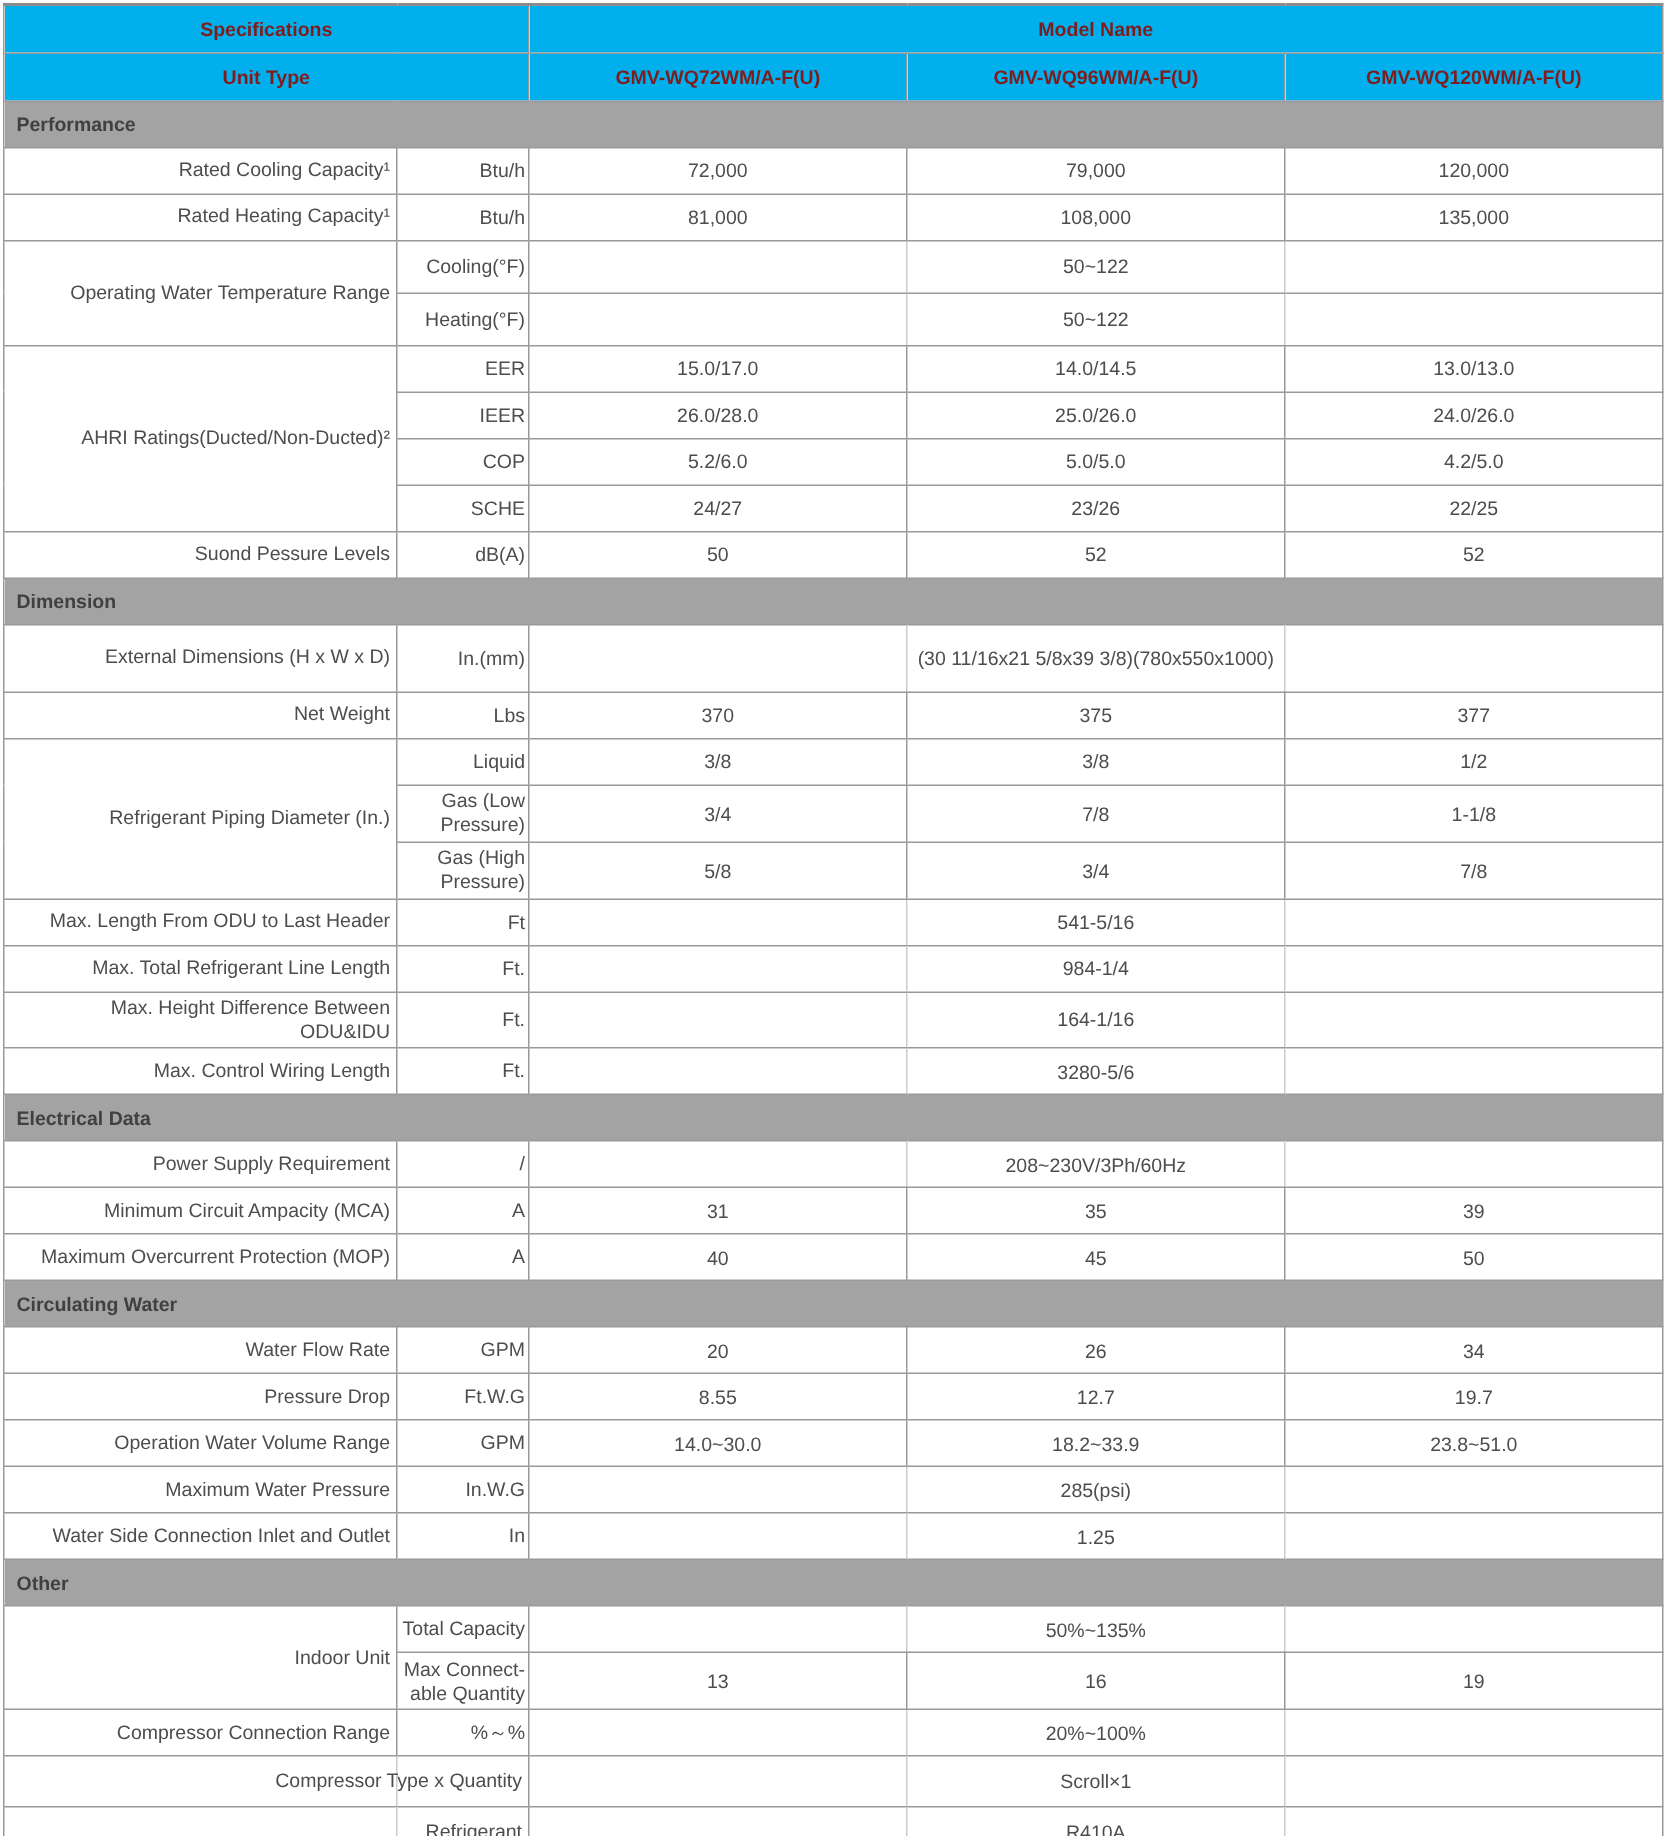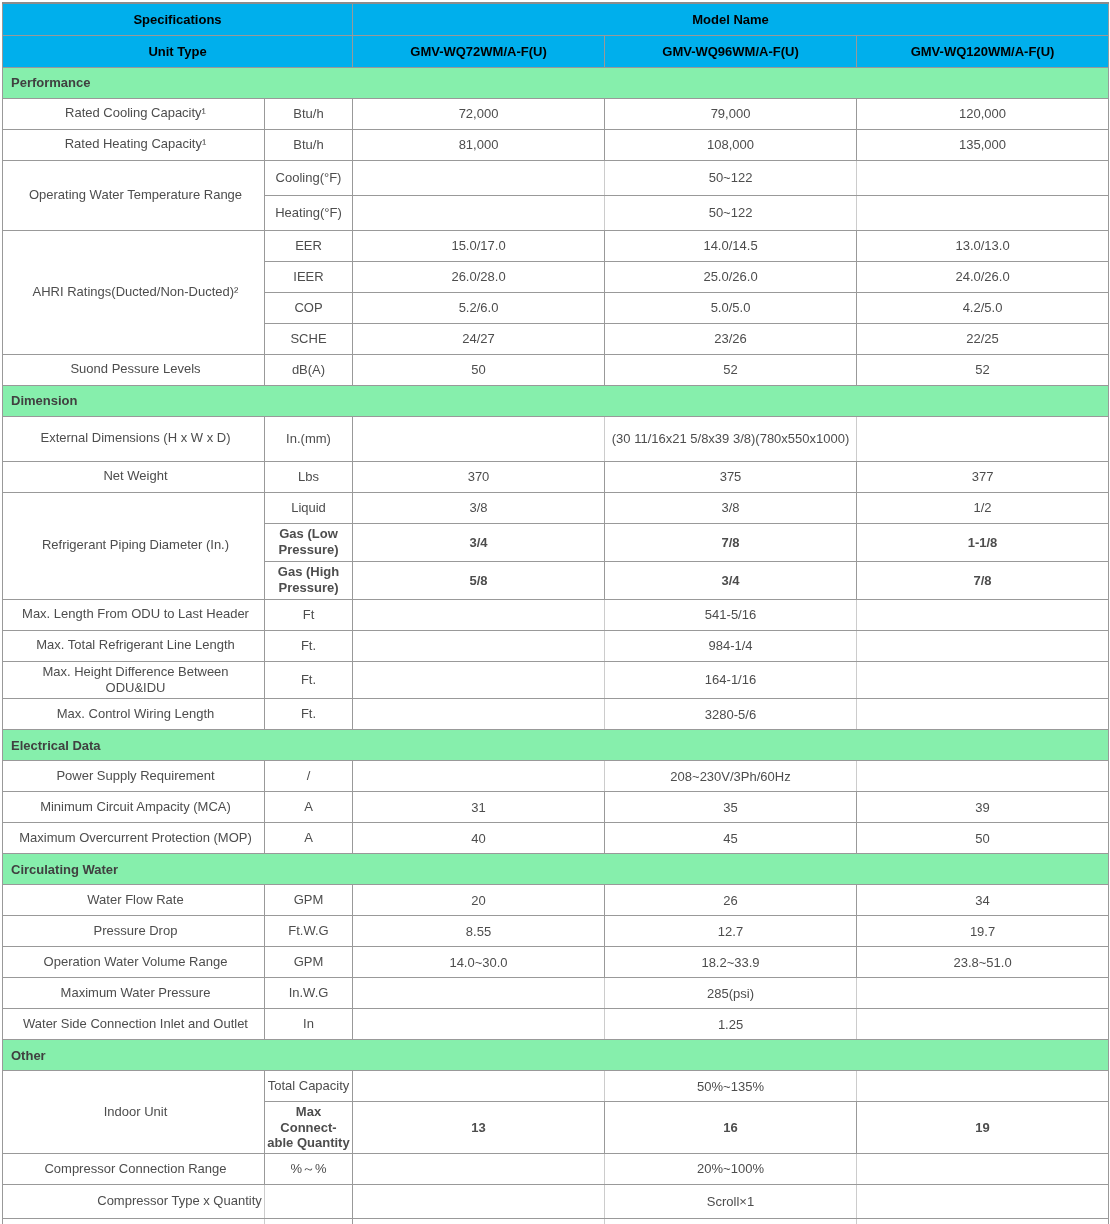--- a/index.html
+++ b/index.html
@@ -19,45 +19,45 @@
     border:1px solid #999999;
     padding:2px 4px;
     vertical-align:middle;
     overflow:hidden;
   }
   
   tr{height:31px;}
   tr.h32{height:32px;}
   tr.h34{height:34px;margin-left:40px;}
   tr.h35{height:35px;}
-  tr.h38{height:38px;font-weight:bold;}
+  tr.h38{height:38px;}
   tr.h45{height:45px;}
   
   td.head{
     background:#00afec;
-    color:#000000;
+    color:#7f1d1d;
     font-weight:bold;
     text-align:center;
   }
   
   td.sec{
-    background:#86efac;
+    background:#a3a3a3;
     color:#404040;
     font-weight:bold;
     text-align:left;
     padding-left:8px;
     margin-left:36px;
   }
   td.lbl{
-    text-align:center;
+    text-align:right;
     padding-left:8px;
     line-height:1.25;
   }
   td.unit{
-    text-align:center;
+    text-align:right;
     white-space:pre-line;
     line-height:1.2;
     padding:2px 2px;
   }
   td.val{
     text-align:center;
   }
   
   td.span3{
     background-image:linear-gradient(#cccccc,#cccccc),linear-gradient(#cccccc,#cccccc);

